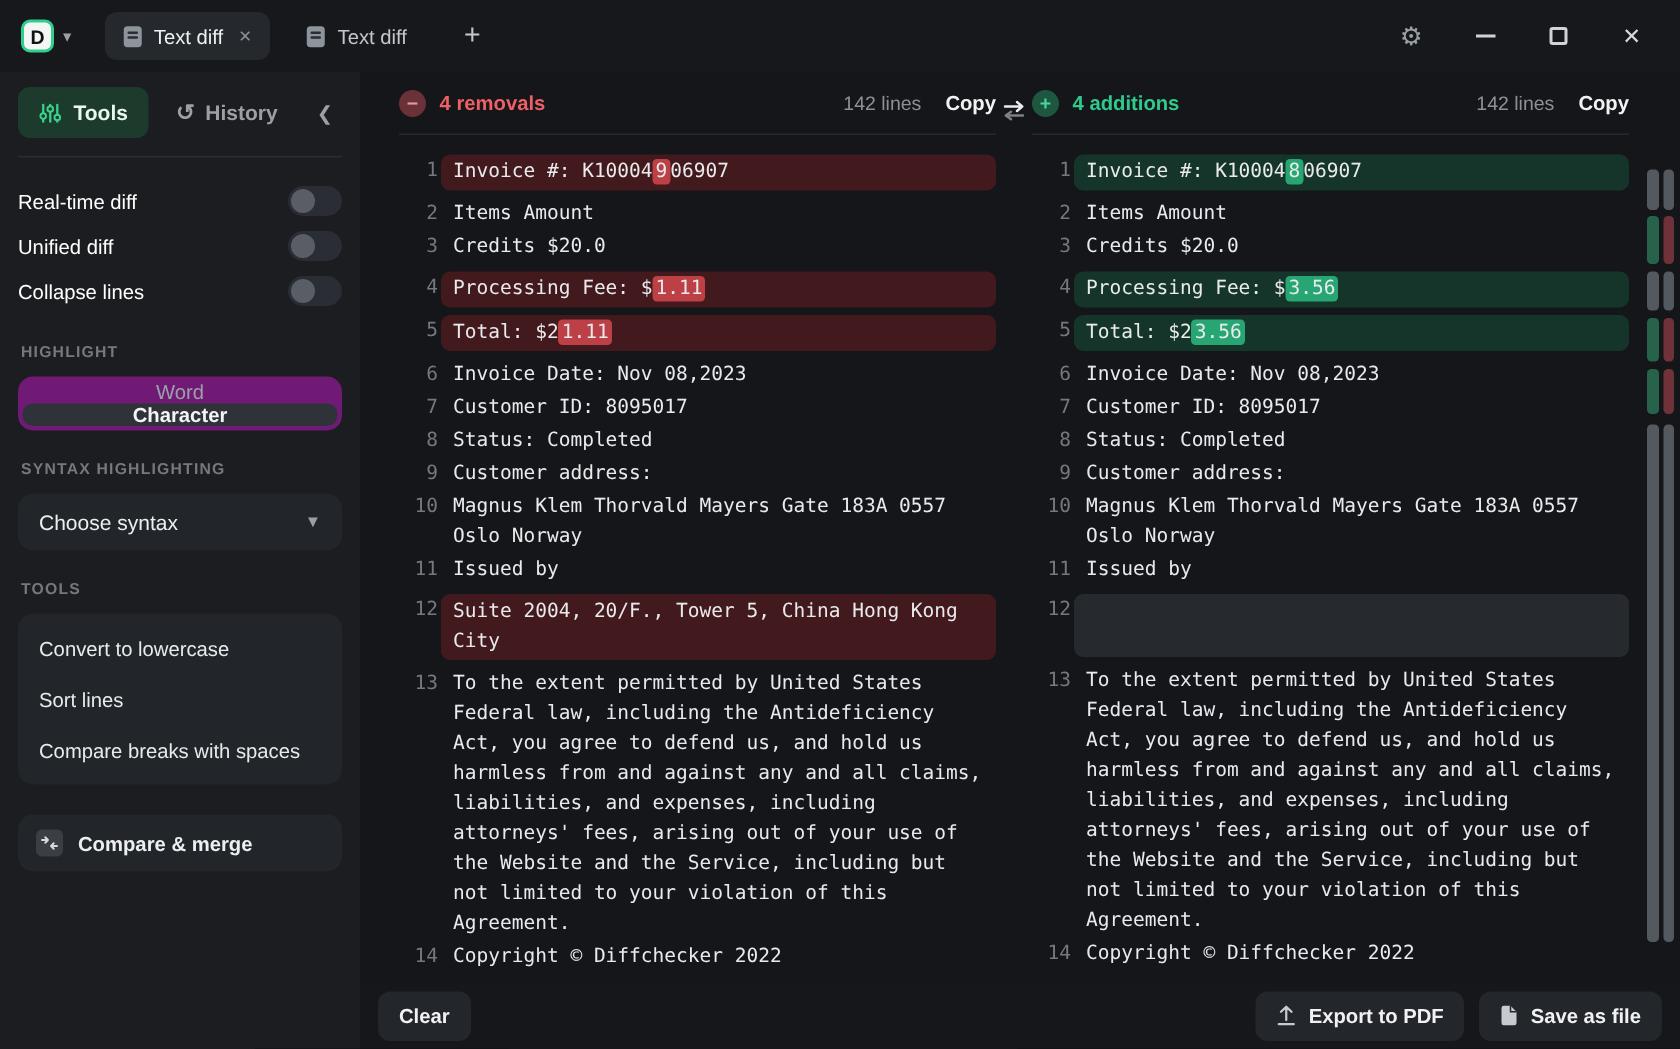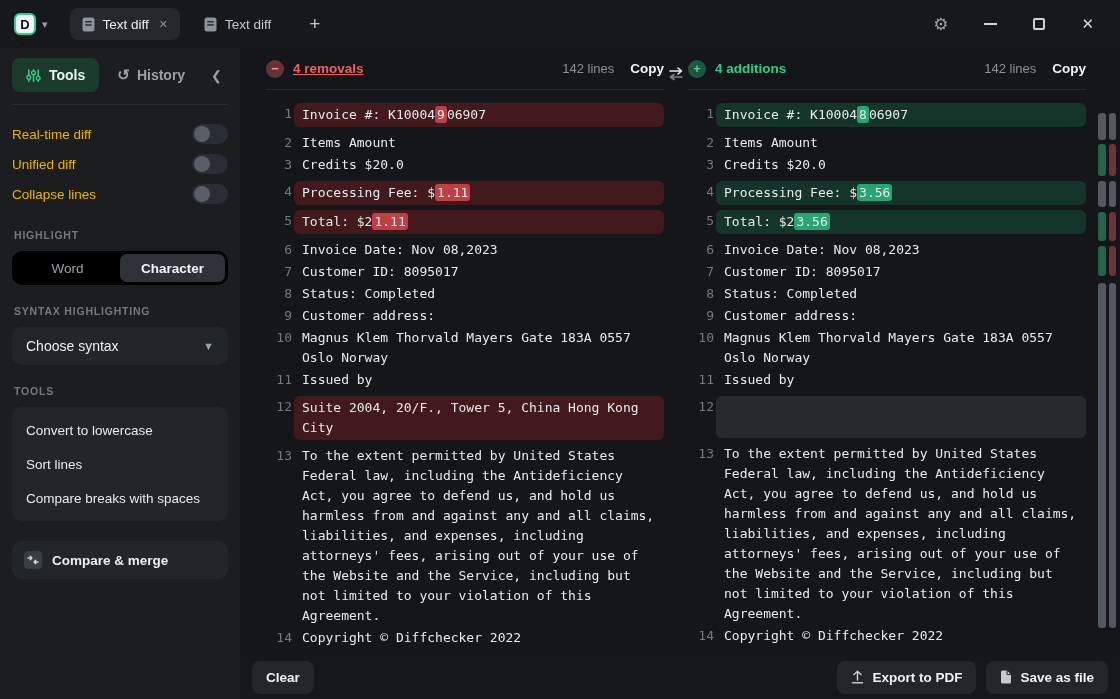--- a/index.html
+++ b/index.html
@@ -27,45 +27,45 @@
 
   
   .sidebar { background:#1b1d21; padding:10px 12px; overflow:hidden; }
   .nav-row { display:flex; align-items:center; margin-bottom:12px; }
   .nav-pill { display:flex; align-items:center; gap:8px; background:#1d3b2c; border-radius:8px; height:34px; padding:0 14px; }
   .nav-pill .lbl { color:#e9f7ef; font-size:14px; font-weight:600; }
   .nav-history { display:flex; align-items:center; gap:7px; margin-left:18px; color:#9aa0a6; font-size:14px; font-weight:600; }
   .collapse { margin-left:auto; color:#9aa0a6; font-size:13px; padding:0 6px; }
   .divider { border-top:1px solid #2a2d32; margin:0 0 14px 0; }
   .toggle-row { display:flex; align-items:center; height:30px; }
-  .toggle-label { font-size:13.5px; color:#eab308; }
+  .toggle-label { font-size:13.5px; color:#ffffff; }
   .toggle { margin-left:auto; width:36px; height:20px; border-radius:10px; background:#2a2d34; position:relative; }
   .toggle .knob { position:absolute; left:2px; top:2px; width:16px; height:16px; border-radius:50%; background:#595d66; }
   .section-label { font-size:10.5px; letter-spacing:0.8px; color:#74797f; font-weight:700; margin:20px 2px 10px; }
-  .segmented { display:flex; background:#000000; border-radius:10px; padding:3px; }
+  .segmented { display:flex; background:#701a75; border-radius:10px; padding:3px;flex-direction:column; }
   .seg { flex:1; height:28px; display:flex; align-items:center; justify-content:center; border-radius:7px; font-size:13.5px; color:#9aa0a8; }
   .seg.active { background:#2f3238; color:#f2f4f5; font-weight:600; }
   .dropdown { display:flex; align-items:center; justify-content:space-between; background:#222529; border-radius:10px; height:38px; padding:0 14px; font-size:14px; color:#eceef0; }
   .chev { color:#9aa0a8; font-size:11px; }
   .tool-list { background:#222529; border-radius:10px; padding:6px 0; }
   .tool-item { height:34px; display:flex; align-items:center; padding:0 14px; font-size:13.5px; color:#e8eaec; }
   .cmp-btn { display:flex; align-items:center; gap:10px; background:#222529; border-radius:10px; height:38px; padding:0 12px; margin-top:20px; font-size:13.5px; color:#eceef0; font-weight:700; }
   .cmp-ic { width:18px; height:18px; border-radius:4px; background:#3a3e45; display:flex; align-items:center; justify-content:center; }
 
   
   .main { position:relative; background:#141619; overflow:hidden; }
   .cols { display:flex; padding:0 34px 0 26px; height:100%; }
   .col { flex:1; min-width:0; display:flex; flex-direction:column; }
   .gap-spacer { width:24px; display:flex; justify-content:center; align-items:flex-start; padding-top:18px; }
   .pane-header { display:flex; align-items:center; height:42px; border-bottom:1px solid #26292f; }
   .chip { width:18px; height:18px; border-radius:50%; display:flex; align-items:center; justify-content:center; font-size:13px; font-weight:bold; }
   .chip.minus { background:#6b3138; color:#e59a9e; }
   .chip.plus { background:#1e573f; color:#4bd598; }
   .summary { margin-left:9px; font-size:13.5px; font-weight:700; }
-  .summary.rm { color:var(--rm-accent);text-decoration:underline; }
+  .summary.rm { color:var(--rm-accent); }
   .summary.ad { color:var(--ad-accent); }
   .lines-count { margin-left:auto; color:#8d9197; font-size:13px; }
   .copy-btn { margin-left:16px; color:#f2f3f5; font-size:13.5px; font-weight:700; }
   .pane-body { padding-top:8px; font-family:"DejaVu Sans Mono", monospace; font-size:13px; line-height:20px; }
   .diff-row { display:flex; align-items:flex-start; }
   .ln { width:26px; min-width:26px; text-align:right; color:#75797f; padding:1px 0; }
   .line-content { flex:1; min-width:0; margin-left:2px; padding:1px 8px; white-space:pre-wrap; word-break:break-word; color:#e8eaec; }
   .diff-row.removed, .diff-row.added, .diff-row.empty { margin:5px 0; }
   .diff-row.removed .line-content { background:var(--rm-row); border-radius:6px; padding:2px 8px; }
   .diff-row.added .line-content { background:var(--ad-row); border-radius:6px; padding:2px 8px; }

